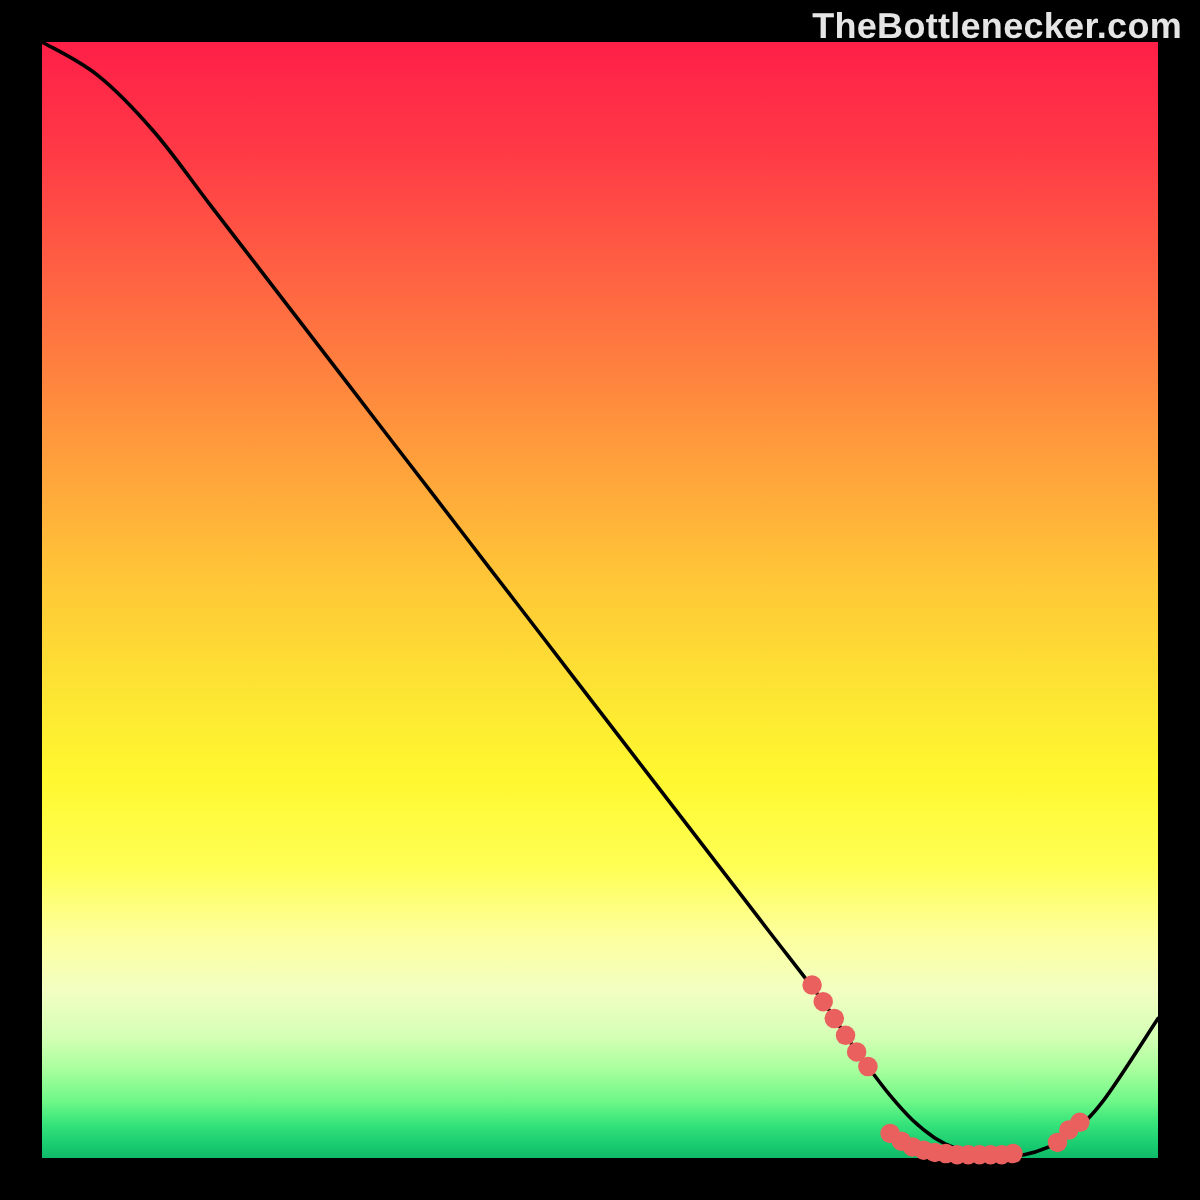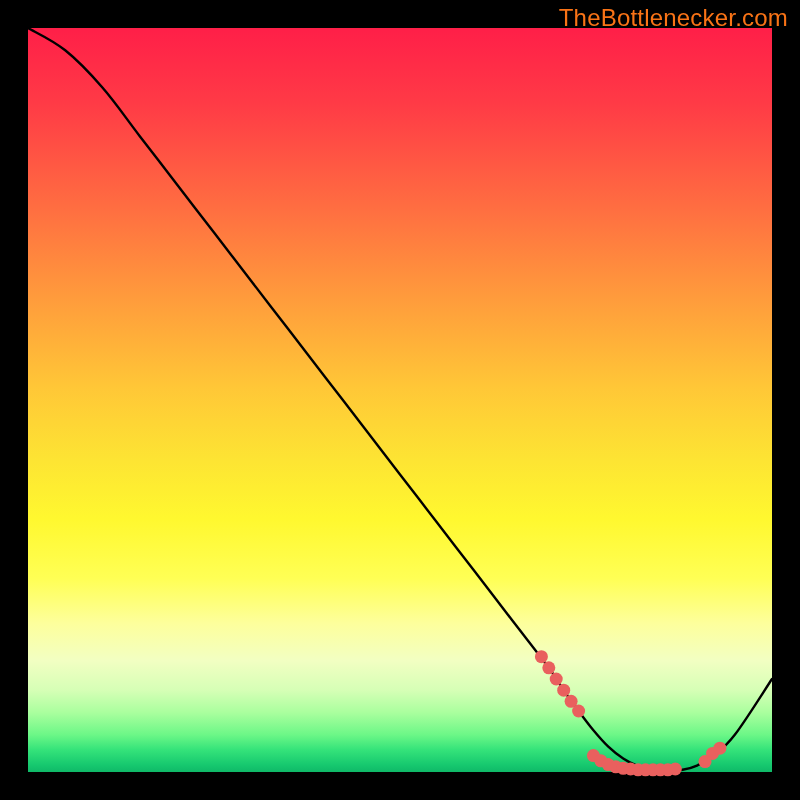--- a/index.html
+++ b/index.html
@@ -14,23 +14,23 @@
   .frame {
     position: relative;
     width: 800px;
     height: 800px;
     background: #000;
   }
   .watermark {
     position: absolute;
     top: 4px;
     right: 12px;
-    color: #f97316;
+    color: #e5e5e5;
     font-size: 24px;
-    font-weight: 400;
+    font-weight: 700;
     letter-spacing: 0.2px;
   }
   .plot {
     position: absolute;
     left: 28px;
     top: 28px;
     width: 744px;
     height: 744px;
     
     background: linear-gradient(to bottom,

